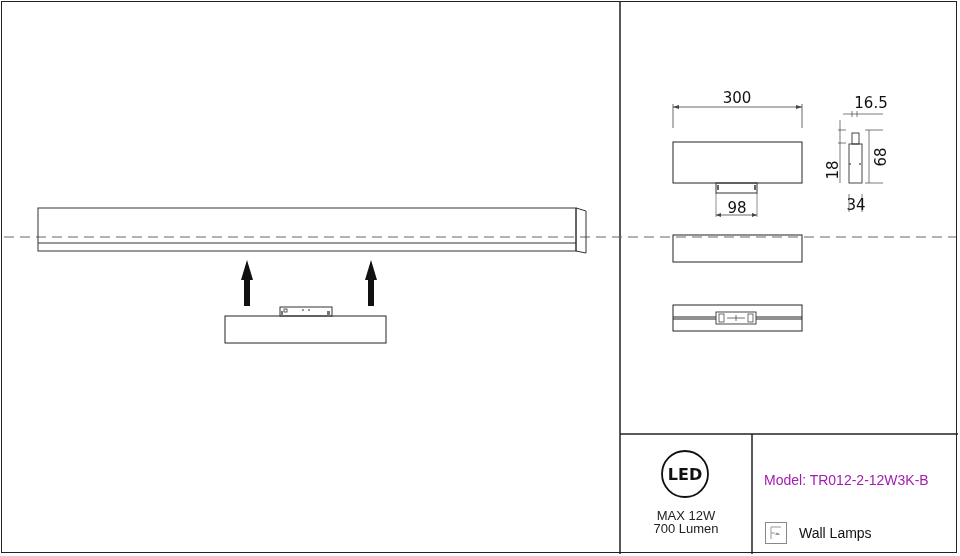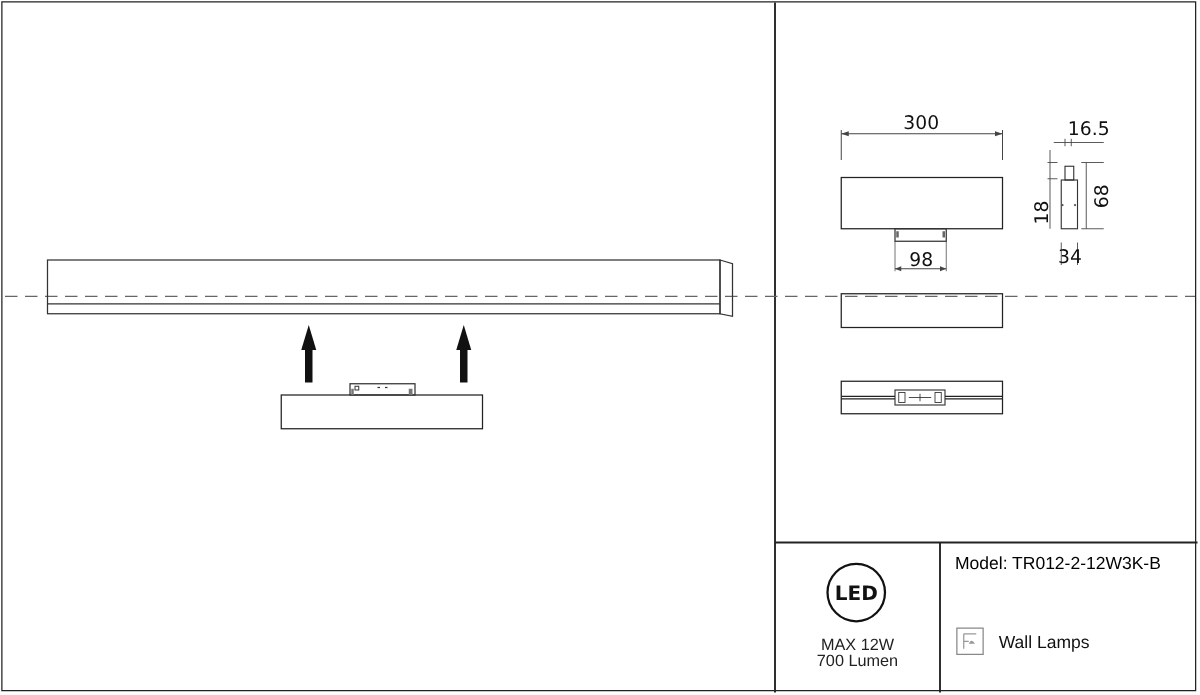--- a/index.html
+++ b/index.html
@@ -1,23 +1,23 @@
 <!DOCTYPE html>
 <html><head>
 <meta charset="utf-8">
 <style>
   html, body { margin:0; padding:0; background:#fff; }
   body { width:960px; height:556px; position:relative; overflow:hidden; font-family:"Liberation Sans", sans-serif; color:#111; }
   .frame { position:absolute; left:1px; top:1px; width:956px; height:552px; border:1.5px solid #222; box-sizing:border-box; }
   svg.drawing { position:absolute; left:0; top:0; }
   .dim { font-family:"DejaVu Sans", sans-serif; font-size:15px; fill:#111; }
-  .info { position:absolute; left:764px; top:440px; font-size:14px; line-height:20px; color:#000000; }
+  .info { position:absolute; left:764px; top:470px; font-size:14px; line-height:20px; color:#a21caf; }
   .info div { white-space:nowrap; }
   .badge-text { position:absolute; left:636px; width:100px; text-align:center; font-size:13px; color:#222; }
-  .wall { position:absolute; left:765px; top:502px; display:flex; align-items:center; }
+  .wall { position:absolute; left:765px; top:522px; display:flex; align-items:center; }
   .wall-icon { width:22px; height:22px; border:1px solid #888; box-sizing:border-box; margin-right:12px; position:relative; }
   .wall-label { font-size:14px; }
 </style>
 </head>
 <body>
 
 <div class="frame"></div>
 
 <svg class="drawing" width="960" height="556" viewBox="0 0 960 556">
 

